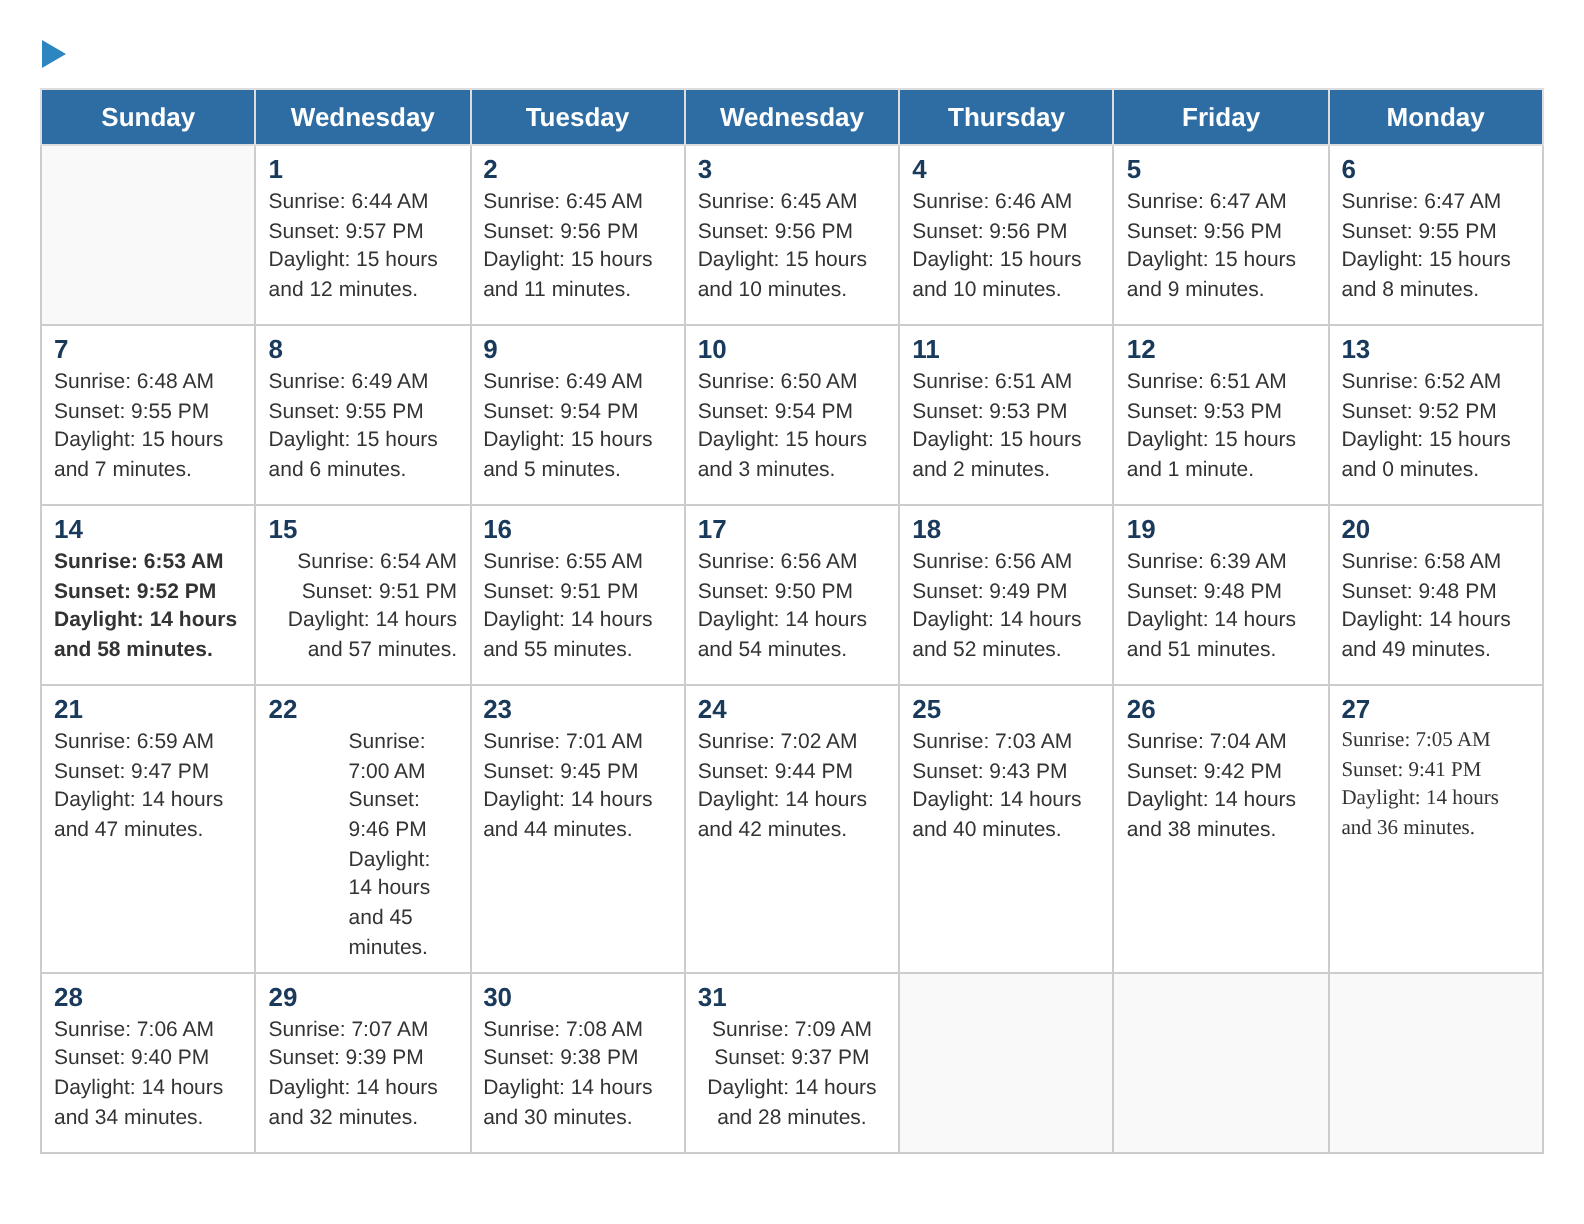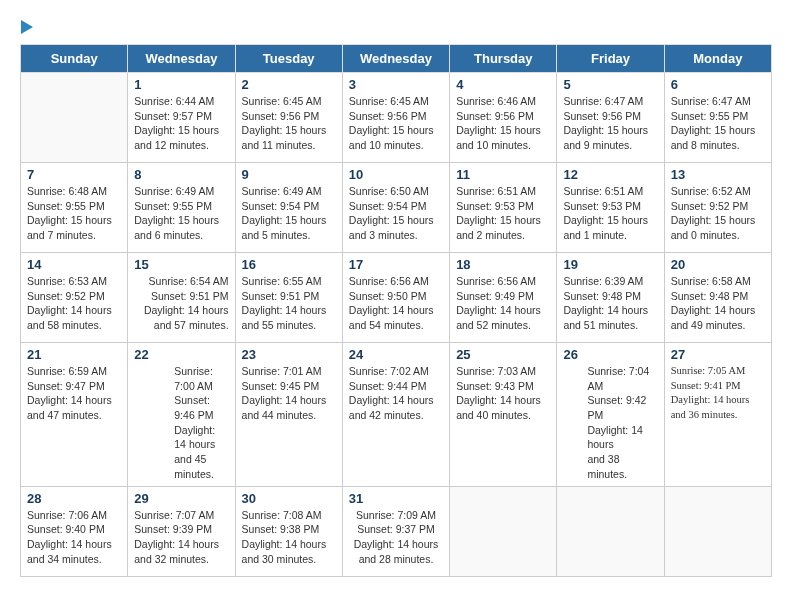--- a/index.html
+++ b/index.html
@@ -212,21 +212,21 @@
           <span class="day-number">13</span>
           <div class="day-info" style="white-space: pre-line;">Sunrise: 6:52 AM
 Sunset: 9:52 PM
 Daylight: 15 hours
 and 0 minutes.</div>
         </td>
       </tr>
       <tr class="week-row">
         <td>
           <span class="day-number">14</span>
-          <div class="day-info" style="white-space: pre-line;">Sunrise: 6:53 AM
+          <div class="day-info" style="white-space: pre-line; font-weight: bold;">Sunrise: 6:53 AM
 Sunset: 9:52 PM
 Daylight: 14 hours
 and 58 minutes.</div>
         </td>
         <td>
           <span class="day-number">15</span>
           <div class="day-info" style="white-space: pre-line; text-align: right;">Sunrise: 6:54 AM
 Sunset: 9:51 PM
 Daylight: 14 hours
 and 57 minutes.</div>
@@ -298,21 +298,21 @@
         </td>
         <td>
           <span class="day-number">25</span>
           <div class="day-info" style="white-space: pre-line;">Sunrise: 7:03 AM
 Sunset: 9:43 PM
 Daylight: 14 hours
 and 40 minutes.</div>
         </td>
         <td>
           <span class="day-number">26</span>
-          <div class="day-info" style="white-space: pre-line; margin-left: 24px;">Sunrise: 7:04 AM
+          <div class="day-info" style="white-space: pre-line;">Sunrise: 7:04 AM
 Sunset: 9:42 PM
 Daylight: 14 hours
 and 38 minutes.</div>
         </td>
         <td>
           <span class="day-number">27</span>
           <div class="day-info" style="white-space: pre-line; font-family: Liberation Serif, serif;">Sunrise: 7:05 AM
 Sunset: 9:41 PM
 Daylight: 14 hours
 and 36 minutes.</div>

